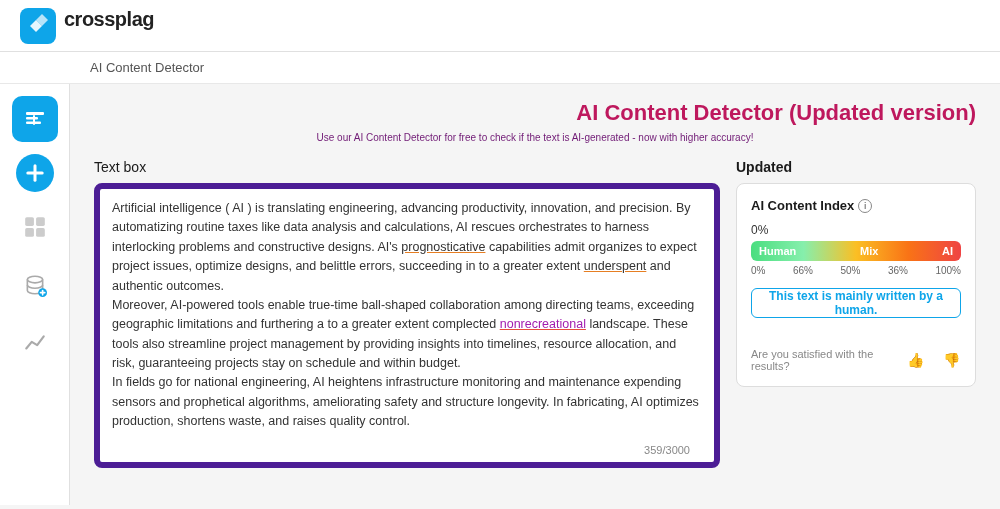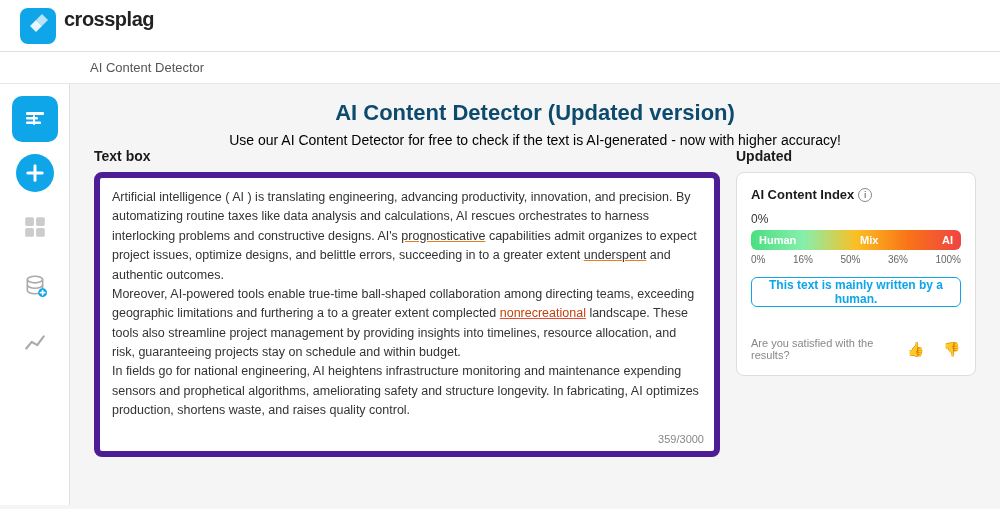--- a/index.html
+++ b/index.html
@@ -78,47 +78,48 @@
       height: 38px;
     }
 
     
     .content {
       flex: 1;
       padding: 16px 24px;
       overflow: hidden;
     }
     .page-title {
-      text-align: center;
+      text-align: right;
       font-size: 22px;
       font-weight: 700;
-      color: #0c4a6e;
+      color: #be185d;
       margin-bottom: 6px;
     }
     .page-subtitle {
       text-align: center;
-      font-size: 14px;
-      color: #000000;
+      font-size: 10px;
+      color: #701a75;
+      margin-bottom: 16px;
     }
 
     .two-col {
       display: flex;
       gap: 16px;
       height: calc(100% - 80px);
     }
 
     
     .textbox-section {
       flex: 1.5;
       display: flex;
       flex-direction: column;
     }
     .section-label {
       font-size: 14px;
-      font-weight: 700;
+      font-weight: 400;
       color: #1a1a1a;
       margin-bottom: 8px;
     }
     .text-area-wrapper {
       flex: 1;
       border: 6px solid #4c1d95;
       border-radius: 8px;
       background: #fff;
       overflow: hidden;
       position: relative;
@@ -130,28 +131,28 @@
       color: #333;
       height: calc(100% - 28px);
       overflow: hidden;
     }
     .text-content .underline {
       text-decoration: underline;
       text-decoration-color: #e67e22;
       color: inherit;
     }
     .text-content .highlight-red {
-      color: #c2410c;
+      color: #a21caf;
       text-decoration: underline;
       text-decoration-color: #e74c3c;
     }
     .char-count {
       position: absolute;
       bottom: 6px;
-      right: 10px;
+      right: 24px;
       font-size: 11px;
       color: #888;
     }
 
     
     .results-section {
       width: 240px;
       display: flex;
       flex-direction: column;
     }
@@ -327,21 +328,21 @@
             <span class="info-icon">i</span>
           </div>
           <div class="percent-label">0%</div>
           <div class="gradient-bar">
             <span class="bar-label">Human</span>
             <span class="bar-label">Mix</span>
             <span class="bar-label">AI</span>
           </div>
           <div class="bar-ticks">
             <span>0%</span>
-            <span>16%</span>
+            <span>66%</span>
             <span>50%</span>
             <span>36%</span>
             <span>100%</span>
           </div>
           <div class="result-badge">This text is mainly written by a human.</div>
           <div class="satisfied-row">
             <span>Are you satisfied with the results?</span>
             <span class="thumb-icon">👍</span>
             <span class="thumb-icon">👎</span>
           </div>

